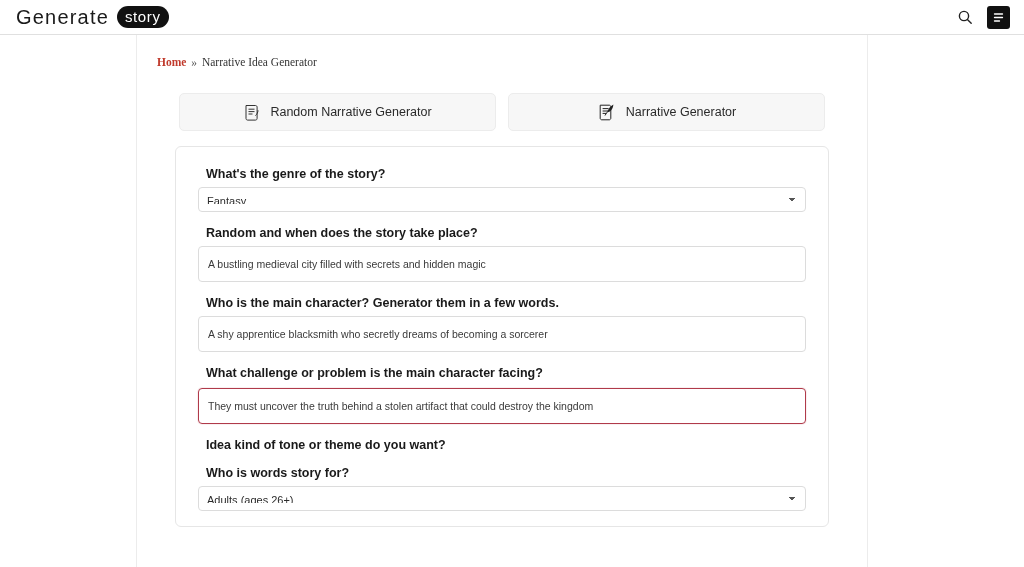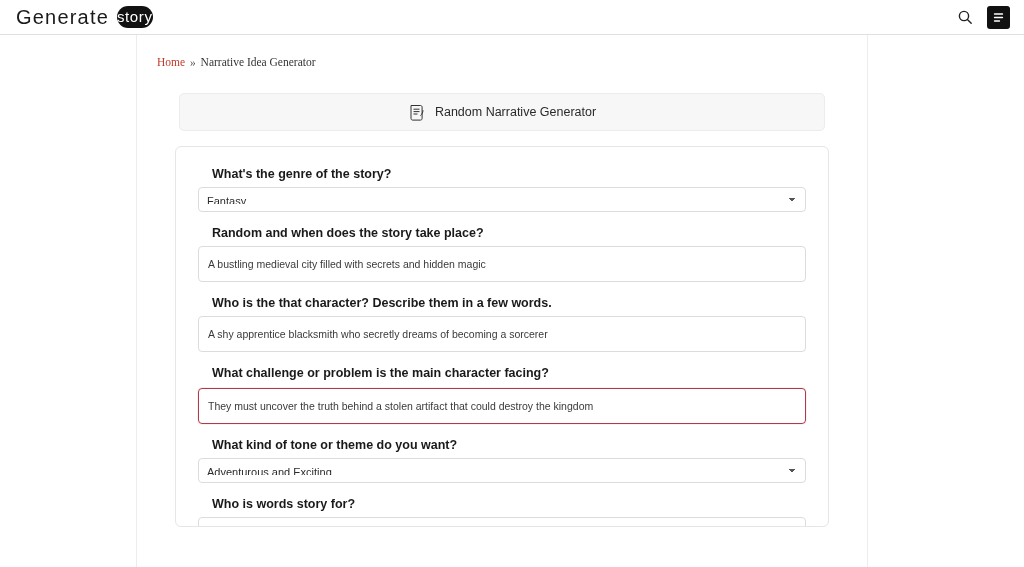--- a/index.html
+++ b/index.html
@@ -29,21 +29,21 @@
   .brand-word {
     font-size: 20px;
     letter-spacing: 1.2px;
     color: #1a1a1a;
     font-weight: 400;
   }
   .brand-pill {
     background: #111111;
     color: #ffffff;
     border-radius: 11px;
-    padding: 2px 0 3px;
+    padding: 2px 8px 3px;
     font-size: 15px;
     letter-spacing: 0.6px;
   }
   .topbar-actions {
     display: flex;
     align-items: center;
     gap: 14px;
   }
   .icon-btn {
     display: inline-flex;
@@ -91,20 +91,21 @@
   .breadcrumb {
     font-family: "Liberation Serif", serif;
     font-size: 11.5px;
     color: #333;
     padding-top: 21px;
     padding-left: 4px;
   }
   .breadcrumb a {
     color: #c0392b;
     text-decoration: none;
+    font-weight: bold;
   }
   .breadcrumb .sep { color: #555; margin: 0 2px; }
 
   
   .page-title {
     text-align: center;
     font-size: 29px;
     font-weight: 400;
     color: #1c1c1c;
     margin: 20px 0 0;
@@ -141,21 +142,21 @@
     border-radius: 6px;
     background: #fff;
     padding: 20px 22px 0;
     height: 381px;
     overflow: hidden;
   }
   .field-label {
     font-size: 12.5px;
     font-weight: bold;
     color: #1a1a1a;
-    margin: 0 14px 6px;
+    margin: 0 8px 6px;
   }
   .field-label.spaced { margin-top: 14px; }
   .control {
     width: 100%;
     height: 26px;
     border: 1px solid #dcdcdc;
     border-radius: 4px;
     background: #fff;
     font-size: 10.5px;
     color: #3a3a3a;
@@ -231,42 +232,50 @@
       <div class="tab">
         <span class="tab-icon">
           <svg width="17" height="19" viewBox="0 0 17 19" fill="none" stroke="#333" stroke-width="1">
             <path d="M3 2.5h9.5c.9 0 1.6.7 1.6 1.6v11.4c0 .9-.7 1.6-1.6 1.6H4.6c-.9 0-1.6-.7-1.6-1.6V2.5z"></path>
             <path d="M5.5 6.2h6M5.5 8.6h6M5.5 11h4"></path>
             <path d="M12.4 12.6c1.6-1.3 2.6-3.3 2.6-5.3"></path>
           </svg>
         </span>
         <span>Random Narrative Generator</span>
       </div>
+      <div class="tab">
+        <span class="tab-icon">
+          <svg width="19" height="21" viewBox="0 0 19 21" fill="none" stroke="#222" stroke-width="1">
+            <path d="M3.2 3.2h9c.9 0 1.6.7 1.6 1.6v11.4c0 .9-.7 1.6-1.6 1.6H4.8c-.9 0-1.6-.7-1.6-1.6V3.2z"></path>
+            <path d="M5.6 6.6h6M5.6 9h6M5.6 11.4h3.6"></path>
+            <path d="M16.4 2.4c-3 1.6-5.4 4.6-6.6 8.2l2.6-.9c2.3-1.6 3.8-4.3 4-7.3z" fill="#222" stroke="none"></path>
+            <path d="M9.8 10.6l-1.6 2.6" stroke="#222" stroke-linecap="round"></path>
+          </svg>
+        </span>
+        <span>Narrative Generator</span>
+      </div>
     </div>
 
     <div class="card">
 
       <div class="field-label">What's the genre of the story?</div>
       <select class="control">
         <option>Fantasy</option>
       </select>
 
       <div class="field-label spaced">Random and when does the story take place?</div>
       <input class="control" type="text" value="A bustling medieval city filled with secrets and hidden magic" style="">
 
-      <div class="field-label spaced">Who is the that character? Describe them in a few words.</div>
+      <div class="field-label spaced">Who is the main character? Generator them in a few words.</div>
       <input class="control" type="text" value="A shy apprentice blacksmith who secretly dreams of becoming a sorcerer" style="">
 
       <div class="field-label spaced">What challenge or problem is the main character facing?</div>
       <input class="control focused" type="text" value="They must uncover the truth behind a stolen artifact that could destroy the kingdom" style="">
 
-      <div class="field-label spaced">What kind of tone or theme do you want?</div>
-      <select class="control">
-        <option>Adventurous and Exciting</option>
-      </select>
+      <div class="field-label spaced">Idea kind of tone or theme do you want?</div>
 
       <div class="field-label spaced">Who is words story for?</div>
       <select class="control">
         <option>Adults (ages 26+)</option>
       </select>
 
     </div>
 
   </div>
 

